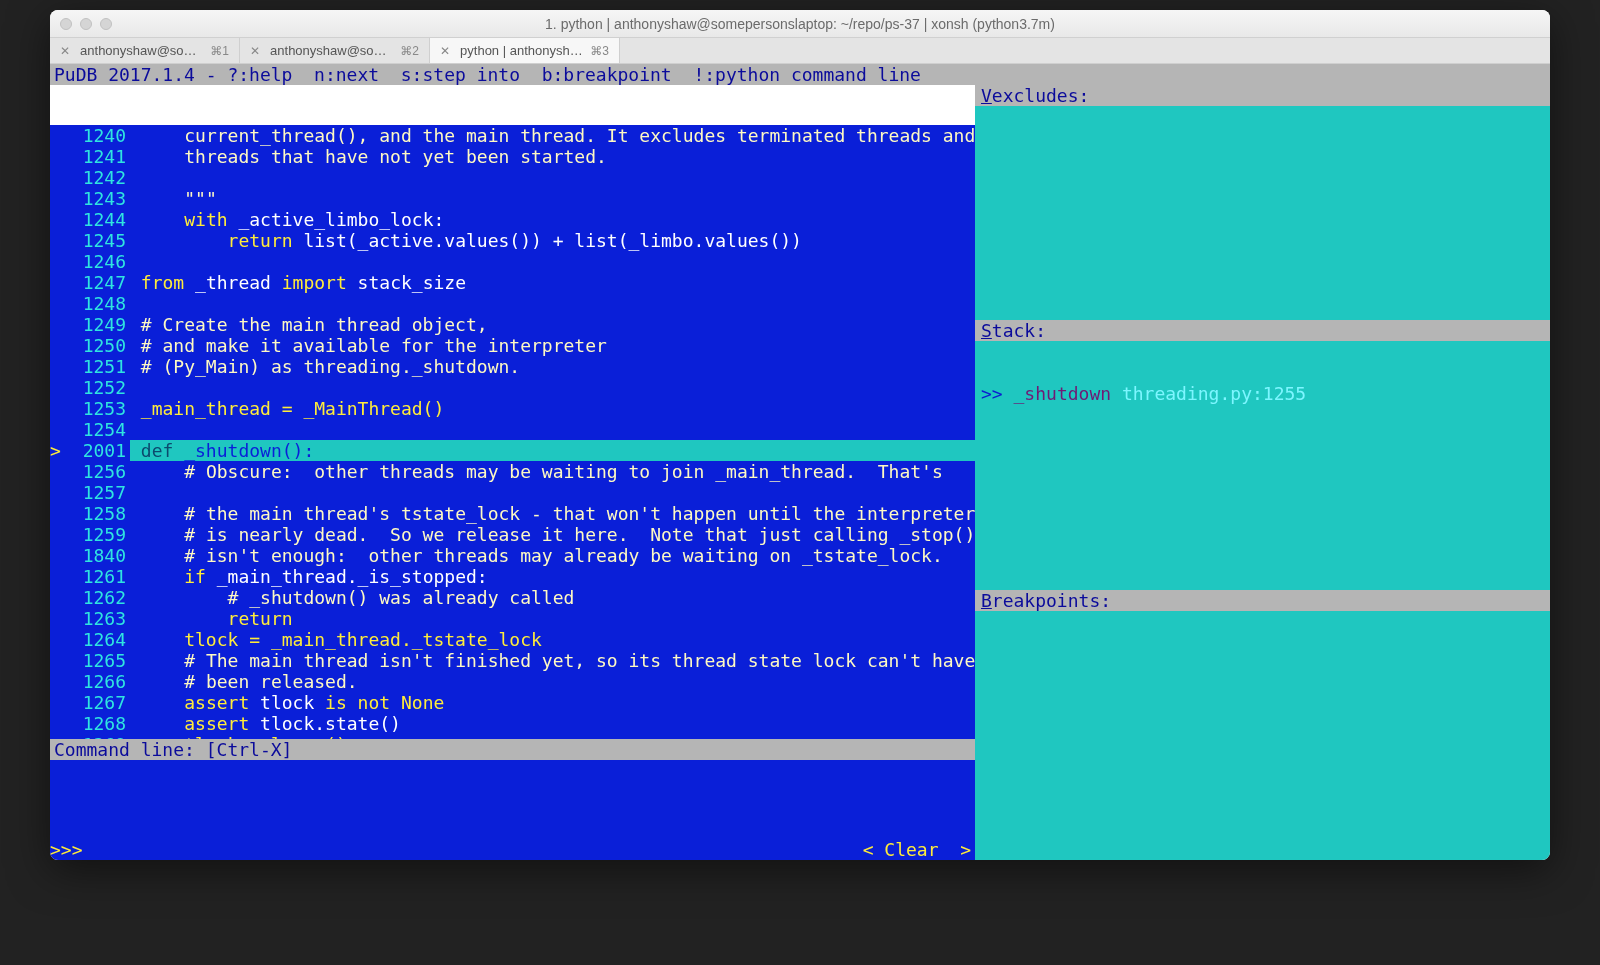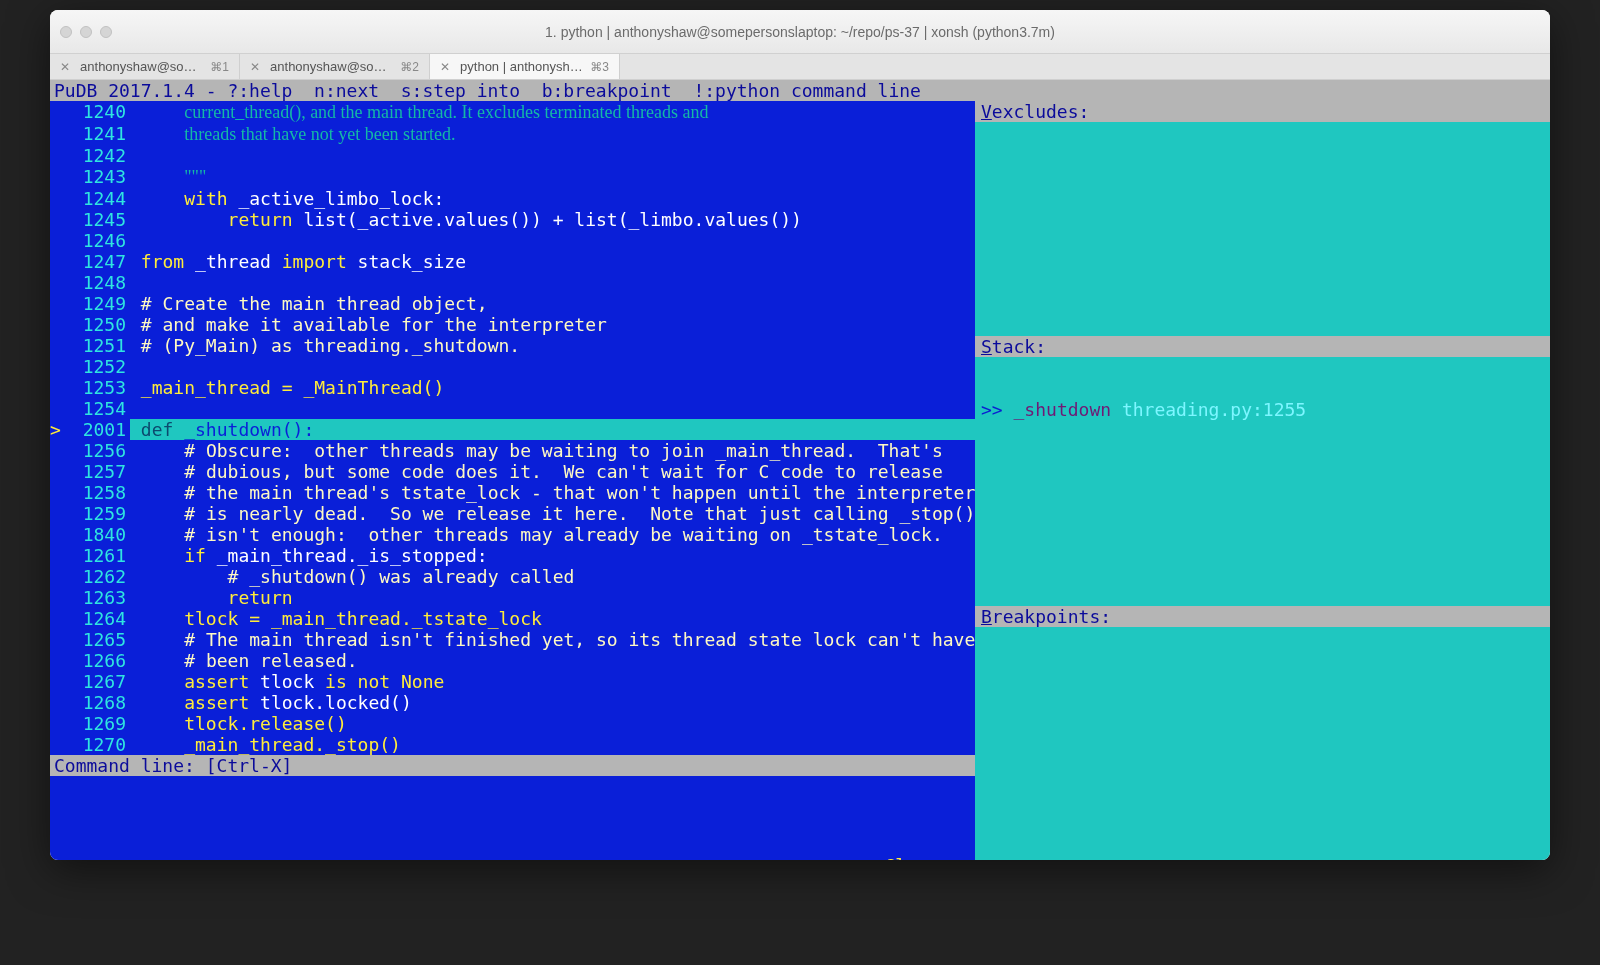--- a/index.html
+++ b/index.html
@@ -16,21 +16,21 @@
     height: 850px;
     margin: 10px auto 0 auto;
     background: #ffffff;
     border-radius: 8px;
     overflow: hidden;
     box-shadow: 0 10px 40px rgba(0,0,0,.5);
     position: relative;
   }
   
   .titlebar {
-    height: 44px;
+    height: 28px;
     background: linear-gradient(#f6f6f6,#e8e8e8);
     border-bottom: 1px solid #d0d0d0;
     display: flex;
     align-items: center;
     position: relative;
   }
   .traffic { display:flex; gap:8px; margin-left:10px; }
   .traffic .dot { width:12px; height:12px; border-radius:50%; background:#d5d5d5; border:1px solid #c1c1c1; }
   .titlebar-title {
     position:absolute; left:0; right:0; text-align:center;
@@ -82,20 +82,21 @@
     width:925px;
     display:flex;
     flex-direction:column;
     min-height:0;
   }
   .codearea {
     flex:1;
     background:#0a1fd8;
     position:relative;
     overflow:hidden;
+    margin-top:40px;
   }
   .codeline {
     display:flex;
     white-space: pre;
   }
   .gutter {
     width:66px;
     color:#2fe5e0;
     text-align:right;
     padding-right:4px;
@@ -105,21 +106,21 @@
   .marker {
     width:14px;
     color:#ffec3a;
     text-align:left;
     flex-shrink:0;
     background:#0a1fd8;
   }
   .src { flex:1; color:#fff; }
   .kw { color:#ffec3a; }
   .cm { color:#fef9c3; }
-  .mg { color:#14b8a6;font-family:Liberation Serif, serif; }
+  .mg { color:#fef9c3; }
   .codeline.cur .gutter, .codeline.cur .marker { background:#0a1fd8; }
   .codeline.cur .src { background:#1fc7c0; color:#0a1fd8; }
   .codeline.cur .src .kw { color:#0c4a6e; }
   .cmdline {
     background:#b5b5b5;
     color:#0b0b9b;
     padding:0 4px;
     white-space: pre;
   }
   .replarea {
@@ -212,32 +213,32 @@
             <div class="codeline"><span class="marker"> </span><span class="gutter">1247</span><span class="src"> <span class="kw">from</span><span> _thread </span><span class="kw">import</span><span> stack_size</span></span></div>
             <div class="codeline"><span class="marker"> </span><span class="gutter">1248</span><span class="src"> <span></span></span></div>
             <div class="codeline"><span class="marker"> </span><span class="gutter">1249</span><span class="src"> <span class="cm"># Create the main thread object,</span></span></div>
             <div class="codeline"><span class="marker"> </span><span class="gutter">1250</span><span class="src"> <span class="cm"># and make it available for the interpreter</span></span></div>
             <div class="codeline"><span class="marker"> </span><span class="gutter">1251</span><span class="src"> <span class="cm"># (Py_Main) as threading._shutdown.</span></span></div>
             <div class="codeline"><span class="marker"> </span><span class="gutter">1252</span><span class="src"> <span></span></span></div>
             <div class="codeline"><span class="marker"> </span><span class="gutter">1253</span><span class="src"> <span class="kw">_main_thread = _MainThread()</span></span></div>
             <div class="codeline"><span class="marker"> </span><span class="gutter">1254</span><span class="src"> <span></span></span></div>
             <div class="codeline cur"><span class="marker">&gt;</span><span class="gutter">2001</span><span class="src"> <span class="kw">def</span><span> _shutdown():</span></span></div>
             <div class="codeline"><span class="marker"> </span><span class="gutter">1256</span><span class="src"> <span>    </span><span class="cm"># Obscure:  other threads may be waiting to join _main_thread.  That's</span></span></div>
-            <div class="codeline"><span class="marker"> </span><span class="gutter">1257</span><span class="src"> <span>    </span><span class="cm"># dubious, but some code does it.  We can't wait for C code to release</span></span></div>
+            <div class="codeline"><span class="marker"> </span><span class="gutter">1257</span><span class="src"> <span>    </span></span></div>
             <div class="codeline"><span class="marker"> </span><span class="gutter">1258</span><span class="src"> <span>    </span><span class="cm"># the main thread's tstate_lock - that won't happen until the interpreter</span></span></div>
             <div class="codeline"><span class="marker"> </span><span class="gutter">1259</span><span class="src"> <span>    </span><span class="cm"># is nearly dead.  So we release it here.  Note that just calling _stop()</span></span></div>
             <div class="codeline"><span class="marker"> </span><span class="gutter">1840</span><span class="src"> <span>    </span><span class="cm"># isn't enough:  other threads may already be waiting on _tstate_lock.</span></span></div>
             <div class="codeline"><span class="marker"> </span><span class="gutter">1261</span><span class="src"> <span>    </span><span class="kw">if</span><span> _main_thread._is_stopped:</span></span></div>
             <div class="codeline"><span class="marker"> </span><span class="gutter">1262</span><span class="src"> <span>        </span><span class="cm"># _shutdown() was already called</span></span></div>
             <div class="codeline"><span class="marker"> </span><span class="gutter">1263</span><span class="src"> <span>        </span><span class="kw">return</span></span></div>
             <div class="codeline"><span class="marker"> </span><span class="gutter">1264</span><span class="src"> <span class="kw">    tlock = _main_thread._tstate_lock</span></span></div>
             <div class="codeline"><span class="marker"> </span><span class="gutter">1265</span><span class="src"> <span>    </span><span class="cm"># The main thread isn't finished yet, so its thread state lock can't have</span></span></div>
             <div class="codeline"><span class="marker"> </span><span class="gutter">1266</span><span class="src"> <span>    </span><span class="cm"># been released.</span></span></div>
             <div class="codeline"><span class="marker"> </span><span class="gutter">1267</span><span class="src"> <span>    </span><span class="kw">assert</span><span> tlock </span><span class="kw">is not</span><span> </span><span class="kw">None</span></span></div>
-            <div class="codeline"><span class="marker"> </span><span class="gutter">1268</span><span class="src"> <span>    </span><span class="kw">assert</span><span> tlock.locked()</span></span></div>
+            <div class="codeline"><span class="marker"> </span><span class="gutter">1268</span><span class="src"> <span>    </span><span class="kw">assert</span><span> tlock.state()</span></span></div>
             <div class="codeline"><span class="marker"> </span><span class="gutter">1269</span><span class="src"> <span class="kw">    tlock.release()</span></span></div>
             <div class="codeline"><span class="marker"> </span><span class="gutter">1270</span><span class="src"> <span class="kw">    _main_thread._stop()</span></span></div>
           </div>
         <div class="cmdline">Command line: [Ctrl-X]</div>
         <div class="replarea">
           <div class="replbottom">
             <span>&gt;&gt;&gt;</span>
             <span class="grow"></span>
             <span>&lt; Clear  &gt;</span>
           </div>

